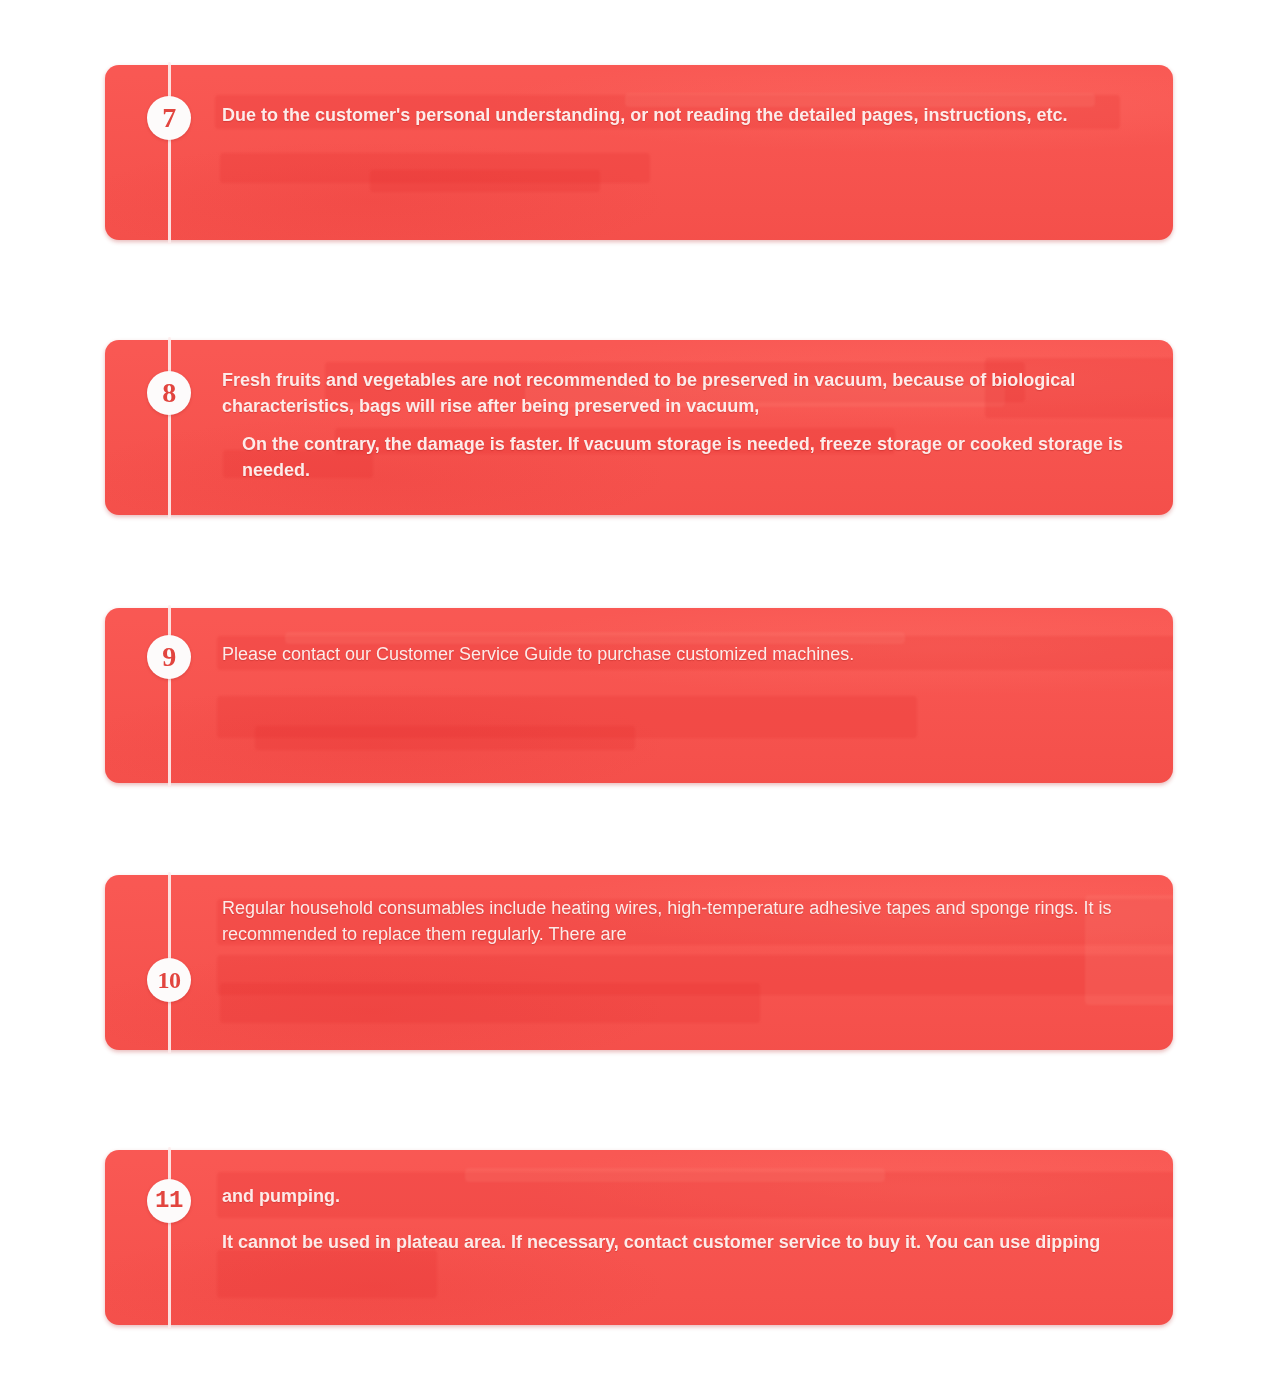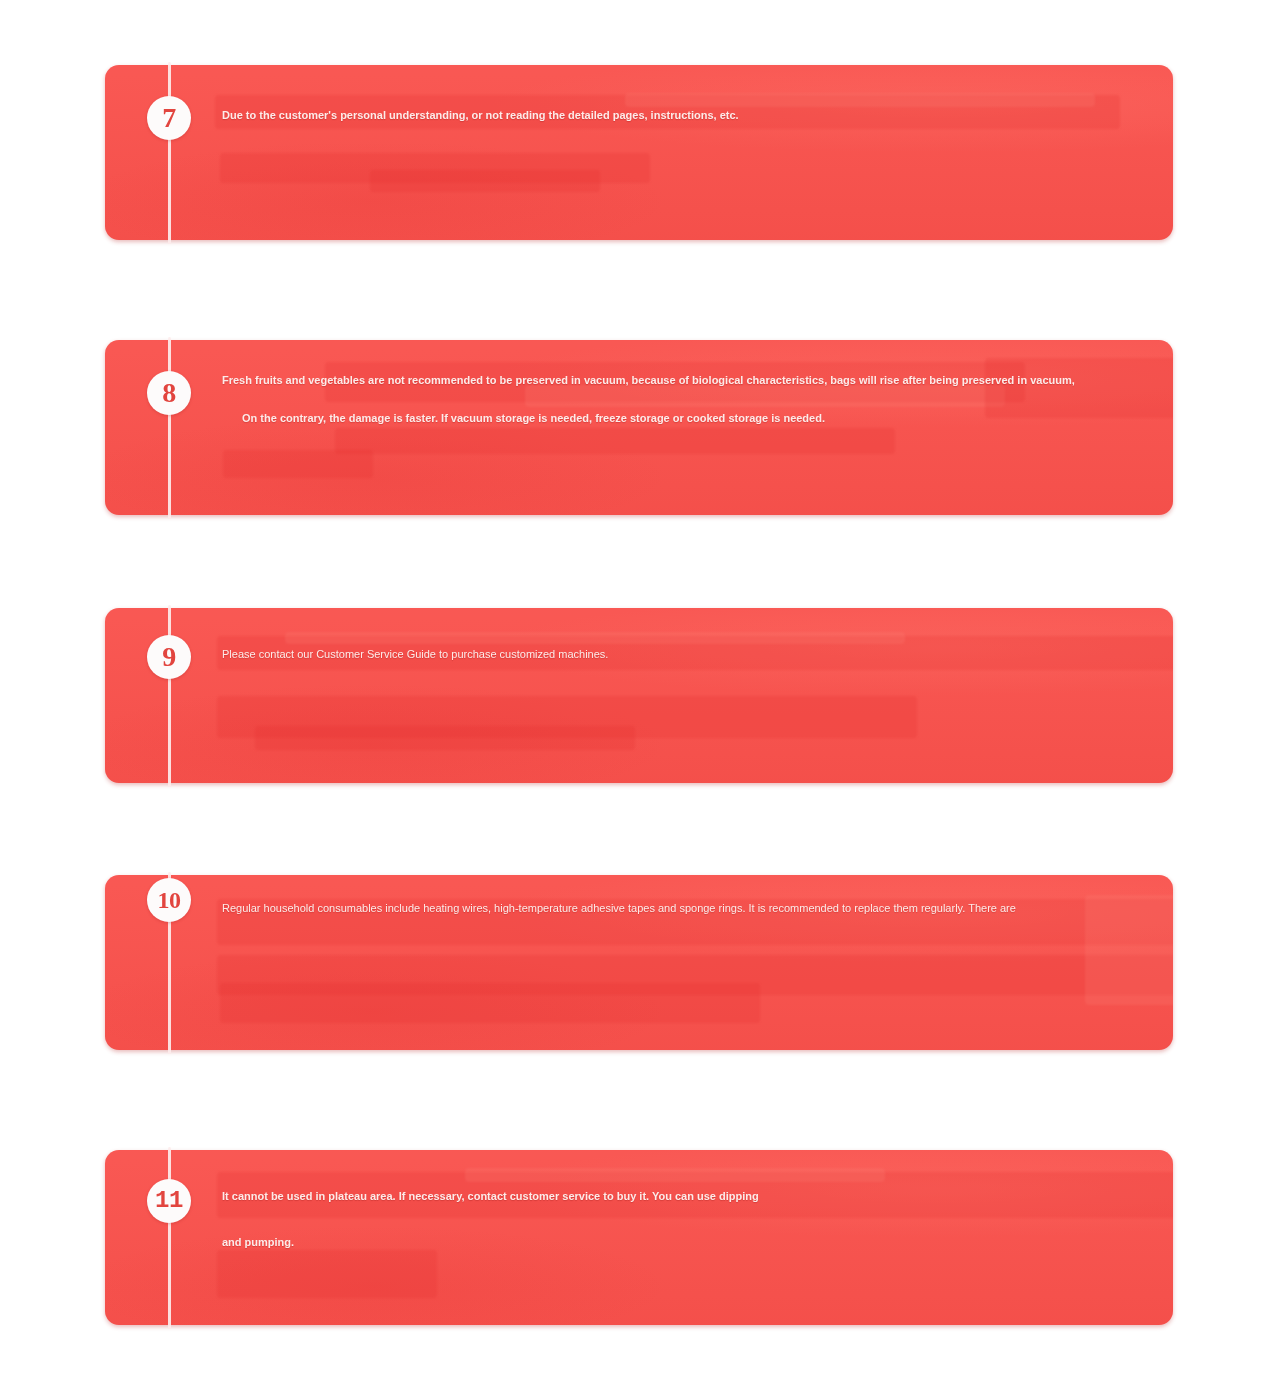--- a/index.html
+++ b/index.html
@@ -73,21 +73,21 @@
   .badge.two-digit { font-size: 24px; }
 
   
   .body {
     position: absolute;
     color: #ffeaea;
   }
   .para {
     position: relative;
     margin: 0;
-    font-size: 11px;
+    font-size: 18px;
     line-height: 26px;
     color: #fdebe9;
     text-shadow: 0 1px 1px rgba(150, 20, 20, 0.30);
   }
   .para.bold { font-weight: 700; }
   .para.reg  { font-weight: 400; }
   .para + .para { margin-top: 20px; }
   .para.tight + .para.tight { margin-top: 12px; margin-left: 20px; }
 
   
@@ -154,24 +154,24 @@
       </div>
       <div class="badge" style="left: 147px; top: 371px;">8</div>
       <div class="body" style="left: 222px; top: 367px; width: 925px;">
         <p class="para bold tight">Fresh fruits and vegetables are not recommended to be preserved in vacuum, because of biological characteristics, bags will rise after being preserved in vacuum,</p>
         <p class="para bold tight">On the contrary, the damage is faster. If vacuum storage is needed, freeze storage or cooked storage is needed.</p>
       </div>
       <div class="badge" style="left: 147px; top: 635px;">9</div>
       <div class="body" style="left: 222px; top: 641px; width: 925px;">
         <p class="para reg">Please contact our Customer Service Guide to purchase customized machines.</p>
       </div>
-      <div class="badge two-digit" style="left: 147px; top: 878px;">10</div>
+      <div class="badge two-digit" style="left: 147px; top: 958px;">10</div>
       <div class="body" style="left: 222px; top: 895px; width: 925px;">
         <p class="para reg tight">Regular household consumables include heating wires, high-temperature adhesive tapes and sponge rings. It is recommended to replace them regularly. There are</p>
       </div>
       <div class="badge two-digit" style="left: 147px; top: 1179px; font-family: Liberation Mono, monospace;">11</div>
       <div class="body clip-bottom" style="left: 222px; top: 1183px; width: 925px; height: 100px;">
+        <p class="para bold">and pumping.</p>
         <p class="para bold">It cannot be used in plateau area. If necessary, contact customer service to buy it. You can use dipping</p>
-        <p class="para bold">and pumping.</p>
       </div>
     </div>
 
 </div>
 
 </body></html>

